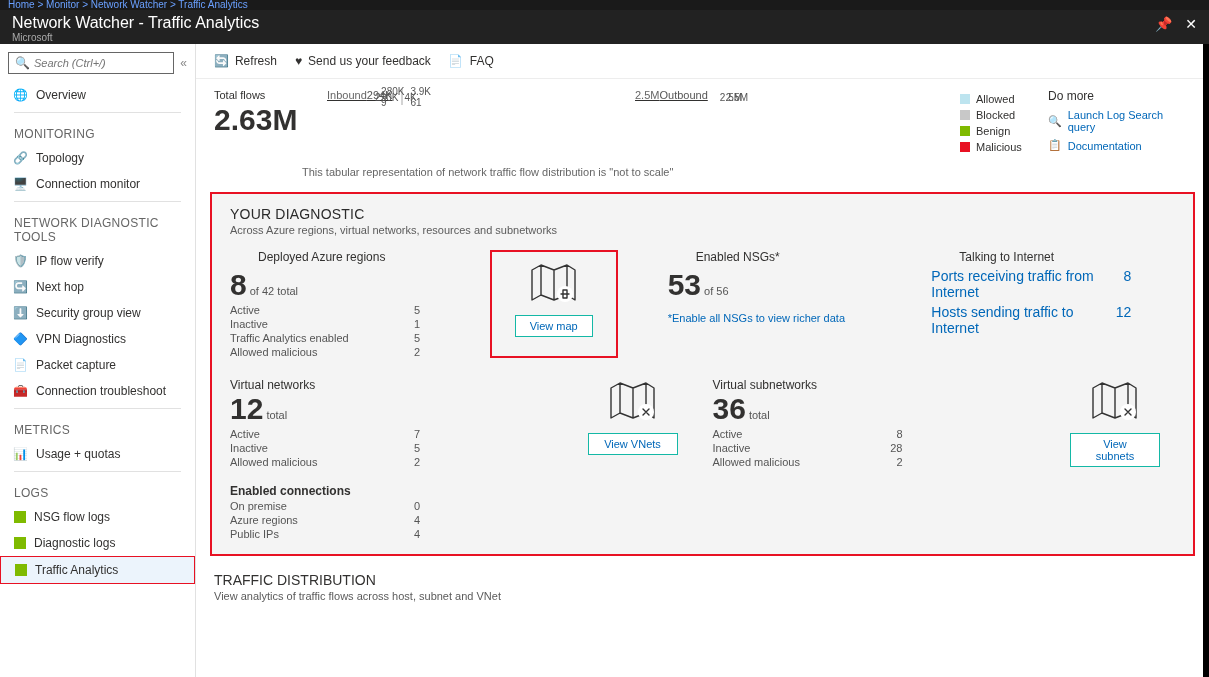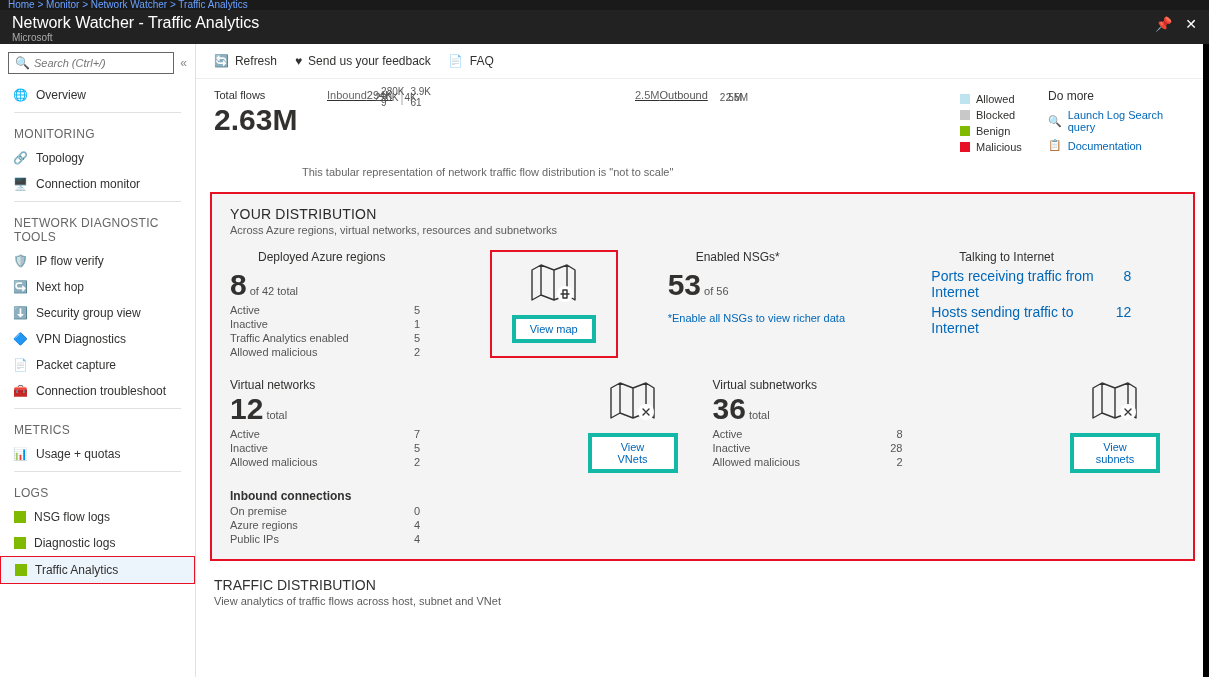--- a/index.html
+++ b/index.html
@@ -53,21 +53,21 @@
   .env-block { margin:14px 14px 0 14px; border:2px solid #e81123; background:#f4f4f4; padding:12px 18px 14px 18px; }
   .env-title { font-size:14px; color:#2b2b2b; letter-spacing:0.2px; }
   .env-sub { font-size:11px; color:#5b5b5b; margin-top:2px; }
   .env-grid { display:flex; margin-top:14px; gap:20px; }
   .env-col { flex:1; }
   .env-col .small-title { font-weight:400; font-size:12px; margin-bottom:4px;margin-left:28px; }
   .bignum { font-size:30px; font-weight:600; display:inline-block; }
   .bignum-small { font-size:11px; margin-left:3px; color:#555; }
   .stat-row { display:flex; justify-content:space-between; max-width:190px; font-size:11px; color:#555; margin-top:2px; }
   .map-card { border:2px solid #e81123; width:128px; padding:8px 8px 8px 8px; margin-left:auto; margin-right:30px; text-align:center; }
-  .btn-outline { border:4px solid #14b8a6; color:#0067b8; font-size:11px; padding:4px 14px; margin-top:6px; display:inline-block; cursor:pointer; background:#fff; }
+  .btn-outline { border:1px solid #14b8a6; color:#0067b8; font-size:11px; padding:4px 14px; margin-top:6px; display:inline-block; cursor:pointer; background:#fff; }
   .nsg-note { font-size:11px; color:#0067b8; margin-top:10px; }
   .talking-link { display:flex; justify-content:space-between; font-size:14px; color:#0067b8; cursor:pointer; margin-top:4px; max-width:200px; }
   .env-grid2 { display:flex; margin-top:20px; gap:20px; }
   .vn-col { flex:1; position:relative; }
   .vn-col .btn-outline { display:block; width:90px; margin:6px auto 0 auto; text-align:center; }
   .ext-section { margin-top:16px; }
   .traffic-dist { padding: 16px 18px 0 18px; }
   .traffic-title { font-size:14px; }
   .traffic-sub { font-size:11px; color:#5b5b5b; margin-top:2px; }
   svg.map-svg path { stroke:#333; fill:none; stroke-width:1.4; stroke-linejoin:round; stroke-linecap:round; }
@@ -249,21 +249,21 @@
           <div class="domore-link">
               <span>📋</span>
               <span>Documentation</span>
             </div>
         </div>
       </div>
     </div>
     <div class="tabnote">This tabular representation of network traffic flow distribution is "not to scale"</div>
 
     <div class="env-block">
-      <div class="env-title">YOUR DISTRIBUTION</div>
+      <div class="env-title">YOUR DIAGNOSTIC</div>
       <div class="env-sub">Across Azure regions, virtual networks, resources and subnetworks</div>
 
       <div class="env-grid">
 
         <div class="env-col" style="flex:1.2; display:flex;">
           <div style="flex:1;">
             <div class="small-title">Deployed Azure regions</div>
             <div><span class="bignum">8</span><span class="bignum-small">of 42 total</span></div>
             <div class="stat-row">
                 <span>Active</span>
@@ -362,21 +362,21 @@
                 <path d="M14 5 L5 10 L5 40 L14 35 L27 40 L40 35 L48 40 L48 10 L40 5 L27 10 Z M14 5 L14 35 M27 10 L27 40 M40 5 L40 35"></path>
                 <circle cx="40" cy="34" r="8" fill="#fff"></circle>
                 <path d="M37 31 l3 3 l3 -3 M37 37 l3 -3 l3 3"></path>
               </svg>
             <div class="btn-outline">View subnets</div>
           </div>
         </div>
       </div>
 
       <div class="ext-section">
-        <div class="small-title" style="font-weight:600;font-size:12px;">Inbound connections</div>
+        <div class="small-title" style="font-weight:600;font-size:12px;">Enabled connections</div>
         <div class="stat-row">
             <span>On premise</span>
             <span>0</span>
           </div>
         <div class="stat-row">
             <span>Azure regions</span>
             <span>4</span>
           </div>
         <div class="stat-row">
             <span>Public IPs</span>

